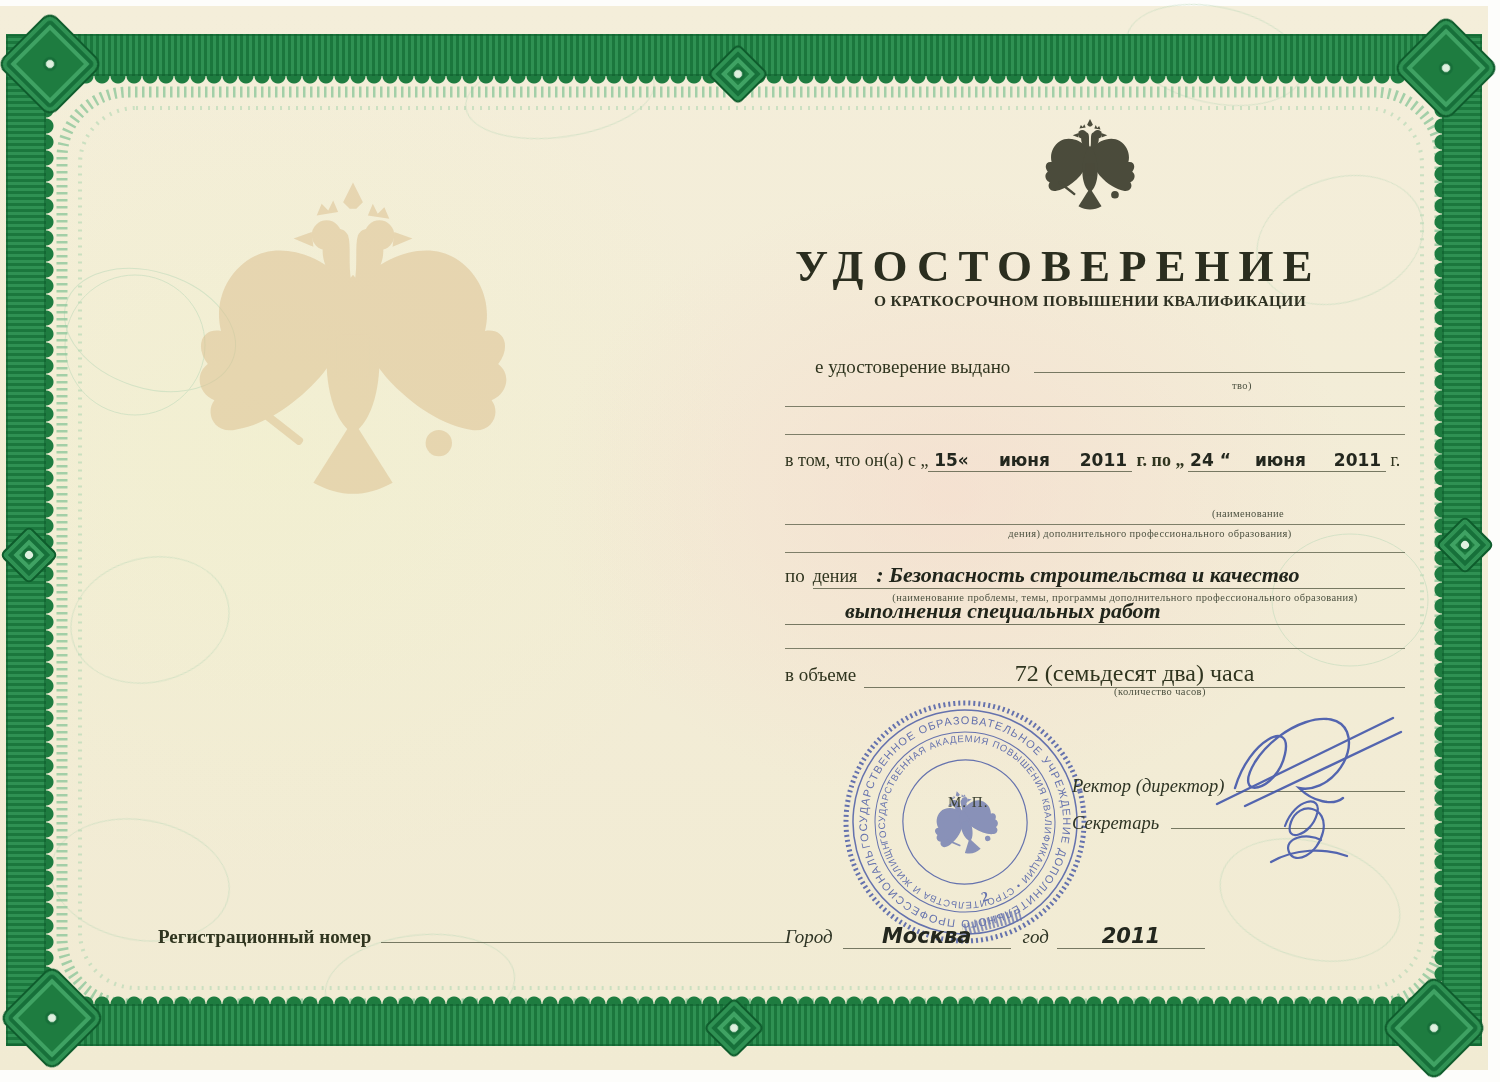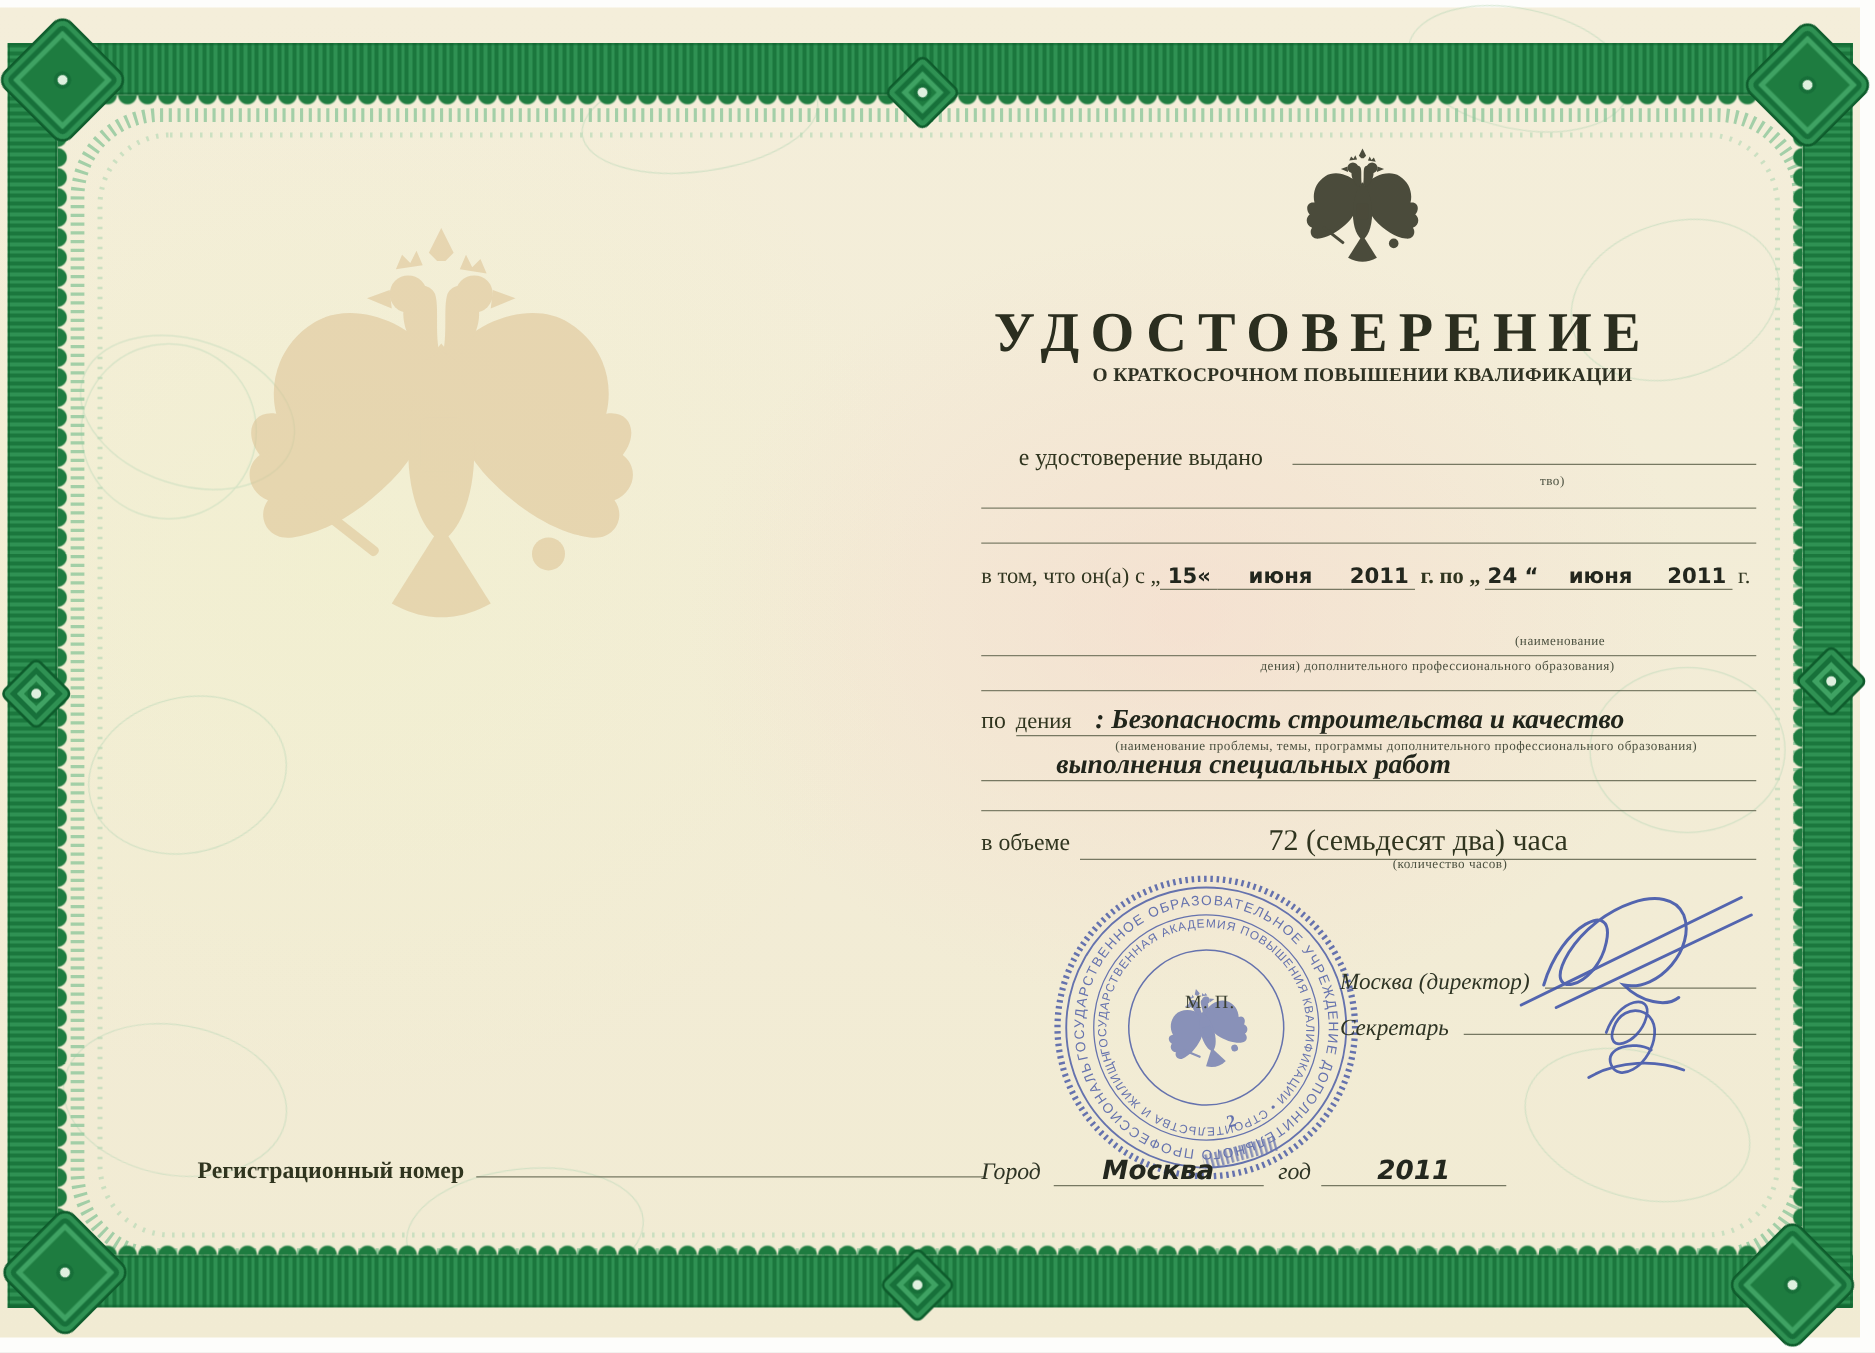--- a/index.html
+++ b/index.html
@@ -183,21 +183,21 @@
         <textPath href="#siPath">ГОСУДАРСТВЕННАЯ АКАДЕМИЯ ПОВЫШЕНИЯ КВАЛИФИКАЦИИ • СТРОИТЕЛЬСТВА И ЖИЛИЩНО-КОММУНАЛЬНОГО КОМПЛЕКСА</textPath>
       </text>
       <use href="#eagle" x="106" y="96" width="68" height="68" fill="#4254a4" opacity=".75"></use>
       <text x="140" y="212" text-anchor="middle" font-size="14" font-weight="bold" fill="#4254a4">2</text>
       <rect x="110" y="228" width="60" height="12" fill="url(#bstripe)" opacity=".75"></rect>
     </g>
   </svg>
   <span class="seal-mark" style="left:948px;top:794px;">М. П.</span>
 
   <div class="row" style="left:1072px;top:776px;width:333px;">
-    <span class="sig-label">Москва (директор)</span>
+    <span class="sig-label">Ректор (директор)</span>
     <span class="ul grow" style="margin-left:12px;"></span>
   </div>
   <div class="row" style="left:1072px;top:813px;width:333px;">
     <span class="sig-label">Секретарь</span>
     <span class="ul grow" style="margin-left:12px;"></span>
   </div>
   <svg class="deco" style="left:1215px;top:710px;" width="200" height="110">
     <g fill="none" stroke="#3d52aa" stroke-width="2.4" stroke-linecap="round" opacity=".88">
       <path d="M20,78 C34,30 78,8 70,44 C62,82 16,92 40,52 C64,14 120,-6 132,22 C142,48 112,84 84,78 C98,92 118,96 128,88"></path>
       <path d="M2,94 L178,8"></path>

